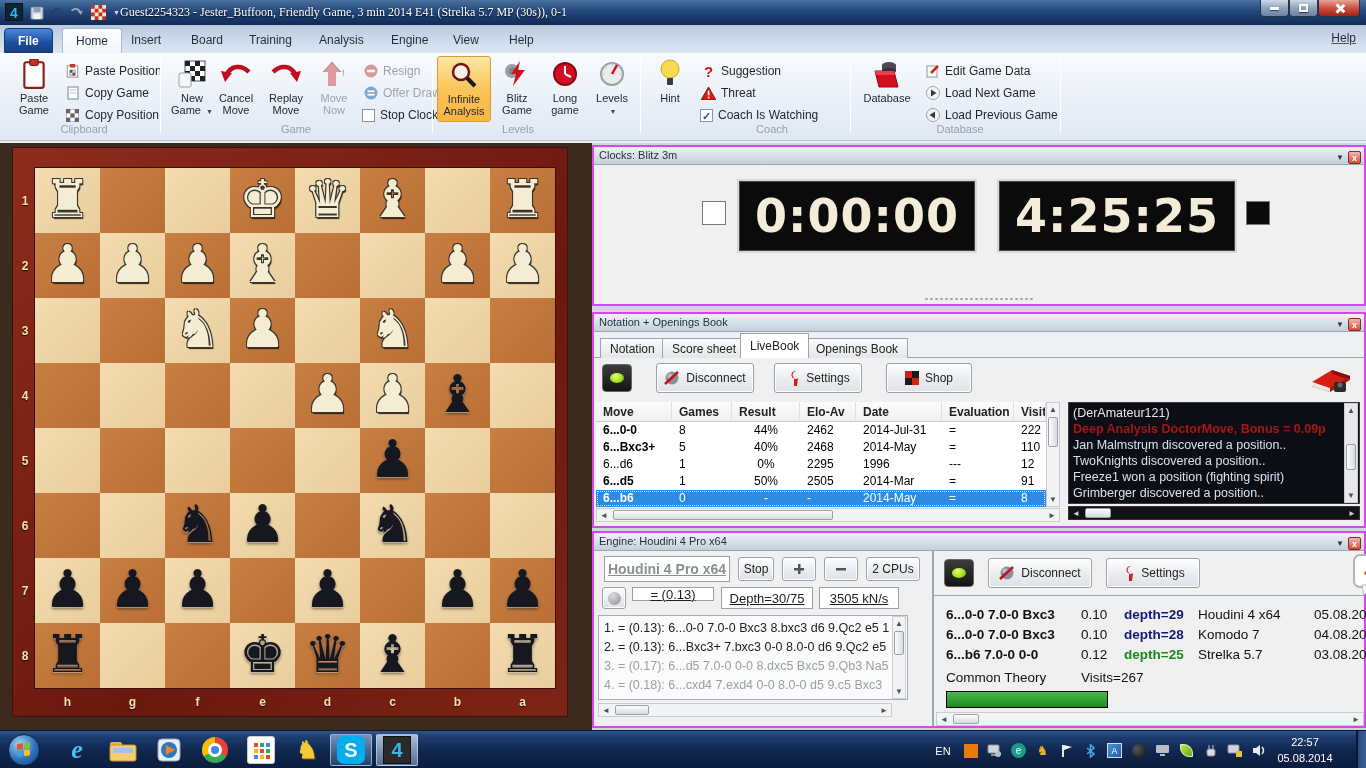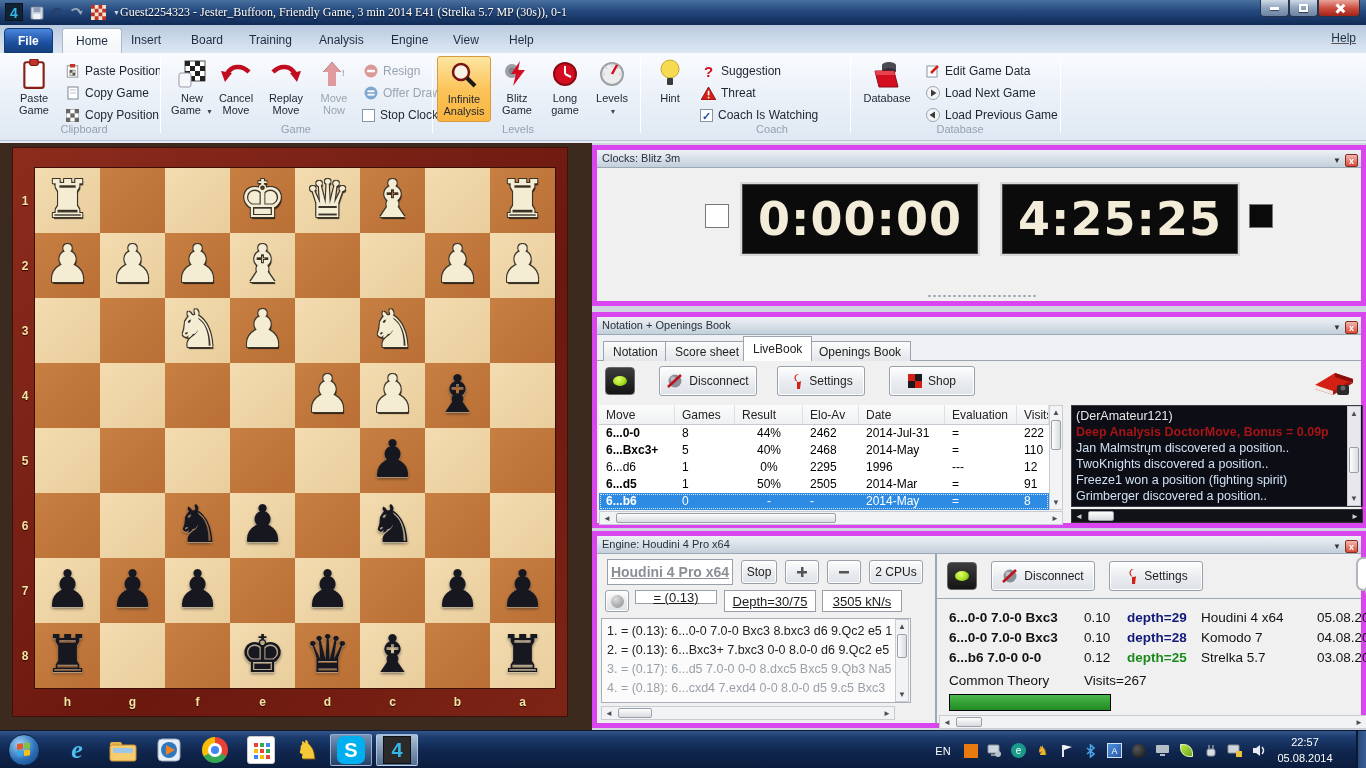--- a/index.html
+++ b/index.html
@@ -46,21 +46,21 @@
   .bigbtn.hl{background:linear-gradient(180deg,#fde6a2,#fbc45a 50%,#f9b43e);border:1px solid #d89a3e;}
   .smallitem{position:absolute;height:20px;display:flex;align-items:center;font-size:12px;color:#1e2430;white-space:nowrap;}
   .smallitem.disabled{color:#9aa4b0;}
   .smallitem .sicon{width:17px;height:16px;margin-right:4px;display:flex;align-items:center;justify-content:center;}
   .caret{font-size:7px;color:#3a4656;margin-left:2px;}
   .chk{width:13px;height:13px;background:#fff;border:1px solid #8795a8;display:inline-block;margin-right:5px;
     font-size:11px;line-height:12px;text-align:center;color:#2456a8;font-weight:bold;}
 
   
   #main{position:absolute;left:0;top:143px;width:1366px;height:587px;background:#cfd6e0;}
-  .panel{position:absolute;background:#f0f0f0;border:5px solid #d946ef;}
+  .panel{position:absolute;background:#f0f0f0;border:2px solid #d946ef;}
   .phead{position:absolute;left:0;top:0;right:0;height:18px;
     background:linear-gradient(180deg,#eef2f6,#c3cfda);border-bottom:1px solid #9aa7b5;
     font-size:11px;color:#27303c;line-height:17px;padding-left:5px;}
   .phbtns{position:absolute;right:3px;top:2px;display:flex;align-items:center;gap:4px;}
   .ph-caret{font-size:8px;color:#333;}
   .ph-x{width:13px;height:13px;background:linear-gradient(180deg,#f0b9b2,#d84b38);border:1px solid #8a2a1a;
     border-radius:2px;color:#fff;font-size:9px;line-height:12px;text-align:center;font-weight:bold;}
   .grip{position:absolute;height:5px;width:110px;left:330px;
     background:radial-gradient(circle,#9aa5b1 1px,transparent 1.4px);background-size:5px 4px;}
 
@@ -78,21 +78,21 @@
     border:1px solid #98a1ac;border-radius:3px;font-size:12px;color:#222;display:flex;align-items:center;
     justify-content:center;gap:6px;box-shadow:0 0 0 1px #fff inset;}
   .led{background:linear-gradient(180deg,#3c3c3c,#141414);border:1px solid #666;border-radius:4px;
     display:flex;align-items:center;justify-content:center;}
   .led i{width:14px;height:10px;border-radius:50%;background:radial-gradient(circle at 40% 30%,#e6ff6a,#9edc1e 60%,#4f8a00);display:block;}
 
   
   #lb-table{position:absolute;left:2px;top:88px;width:450px;background:#fff;font-size:12px;}
   .lbrow{display:grid;grid-template-columns:76px 60px 68px 56px 86px 72px 32px;height:17px;line-height:17px;}
   .lbrow.hdr{height:20px;line-height:20px;background:linear-gradient(180deg,#fcfcfc,#eef0f2);
-    border-bottom:1px solid #c8ccd2;color:#222;}
+    border-bottom:1px solid #c8ccd2;color:#222;font-weight:bold;}
   .lbrow.hdr span{border-right:1px solid #dde0e4;padding-left:7px;}
   .lbrow span{padding-left:7px;overflow:hidden;white-space:nowrap;}
   .lbrow.sel{background:#2e8be4;color:#fff;outline:1px dotted #d0e4fa;outline-offset:-2px;}
   .lbrow .ctr{text-align:center;padding-left:0;}
   .lbrow.b .c0{font-weight:bold;}
 
   
   .sbh{position:absolute;height:14px;background:#f2f3f5;border:1px solid #c9ccd2;display:flex;align-items:center;}
   .sbh .ar{width:14px;font-size:8px;color:#4a4f58;text-align:center;}
   .sbh .thumb{height:10px;background:linear-gradient(180deg,#fdfdfd,#d8dbe0);border:1px solid #9aa0aa;border-radius:2px;}

